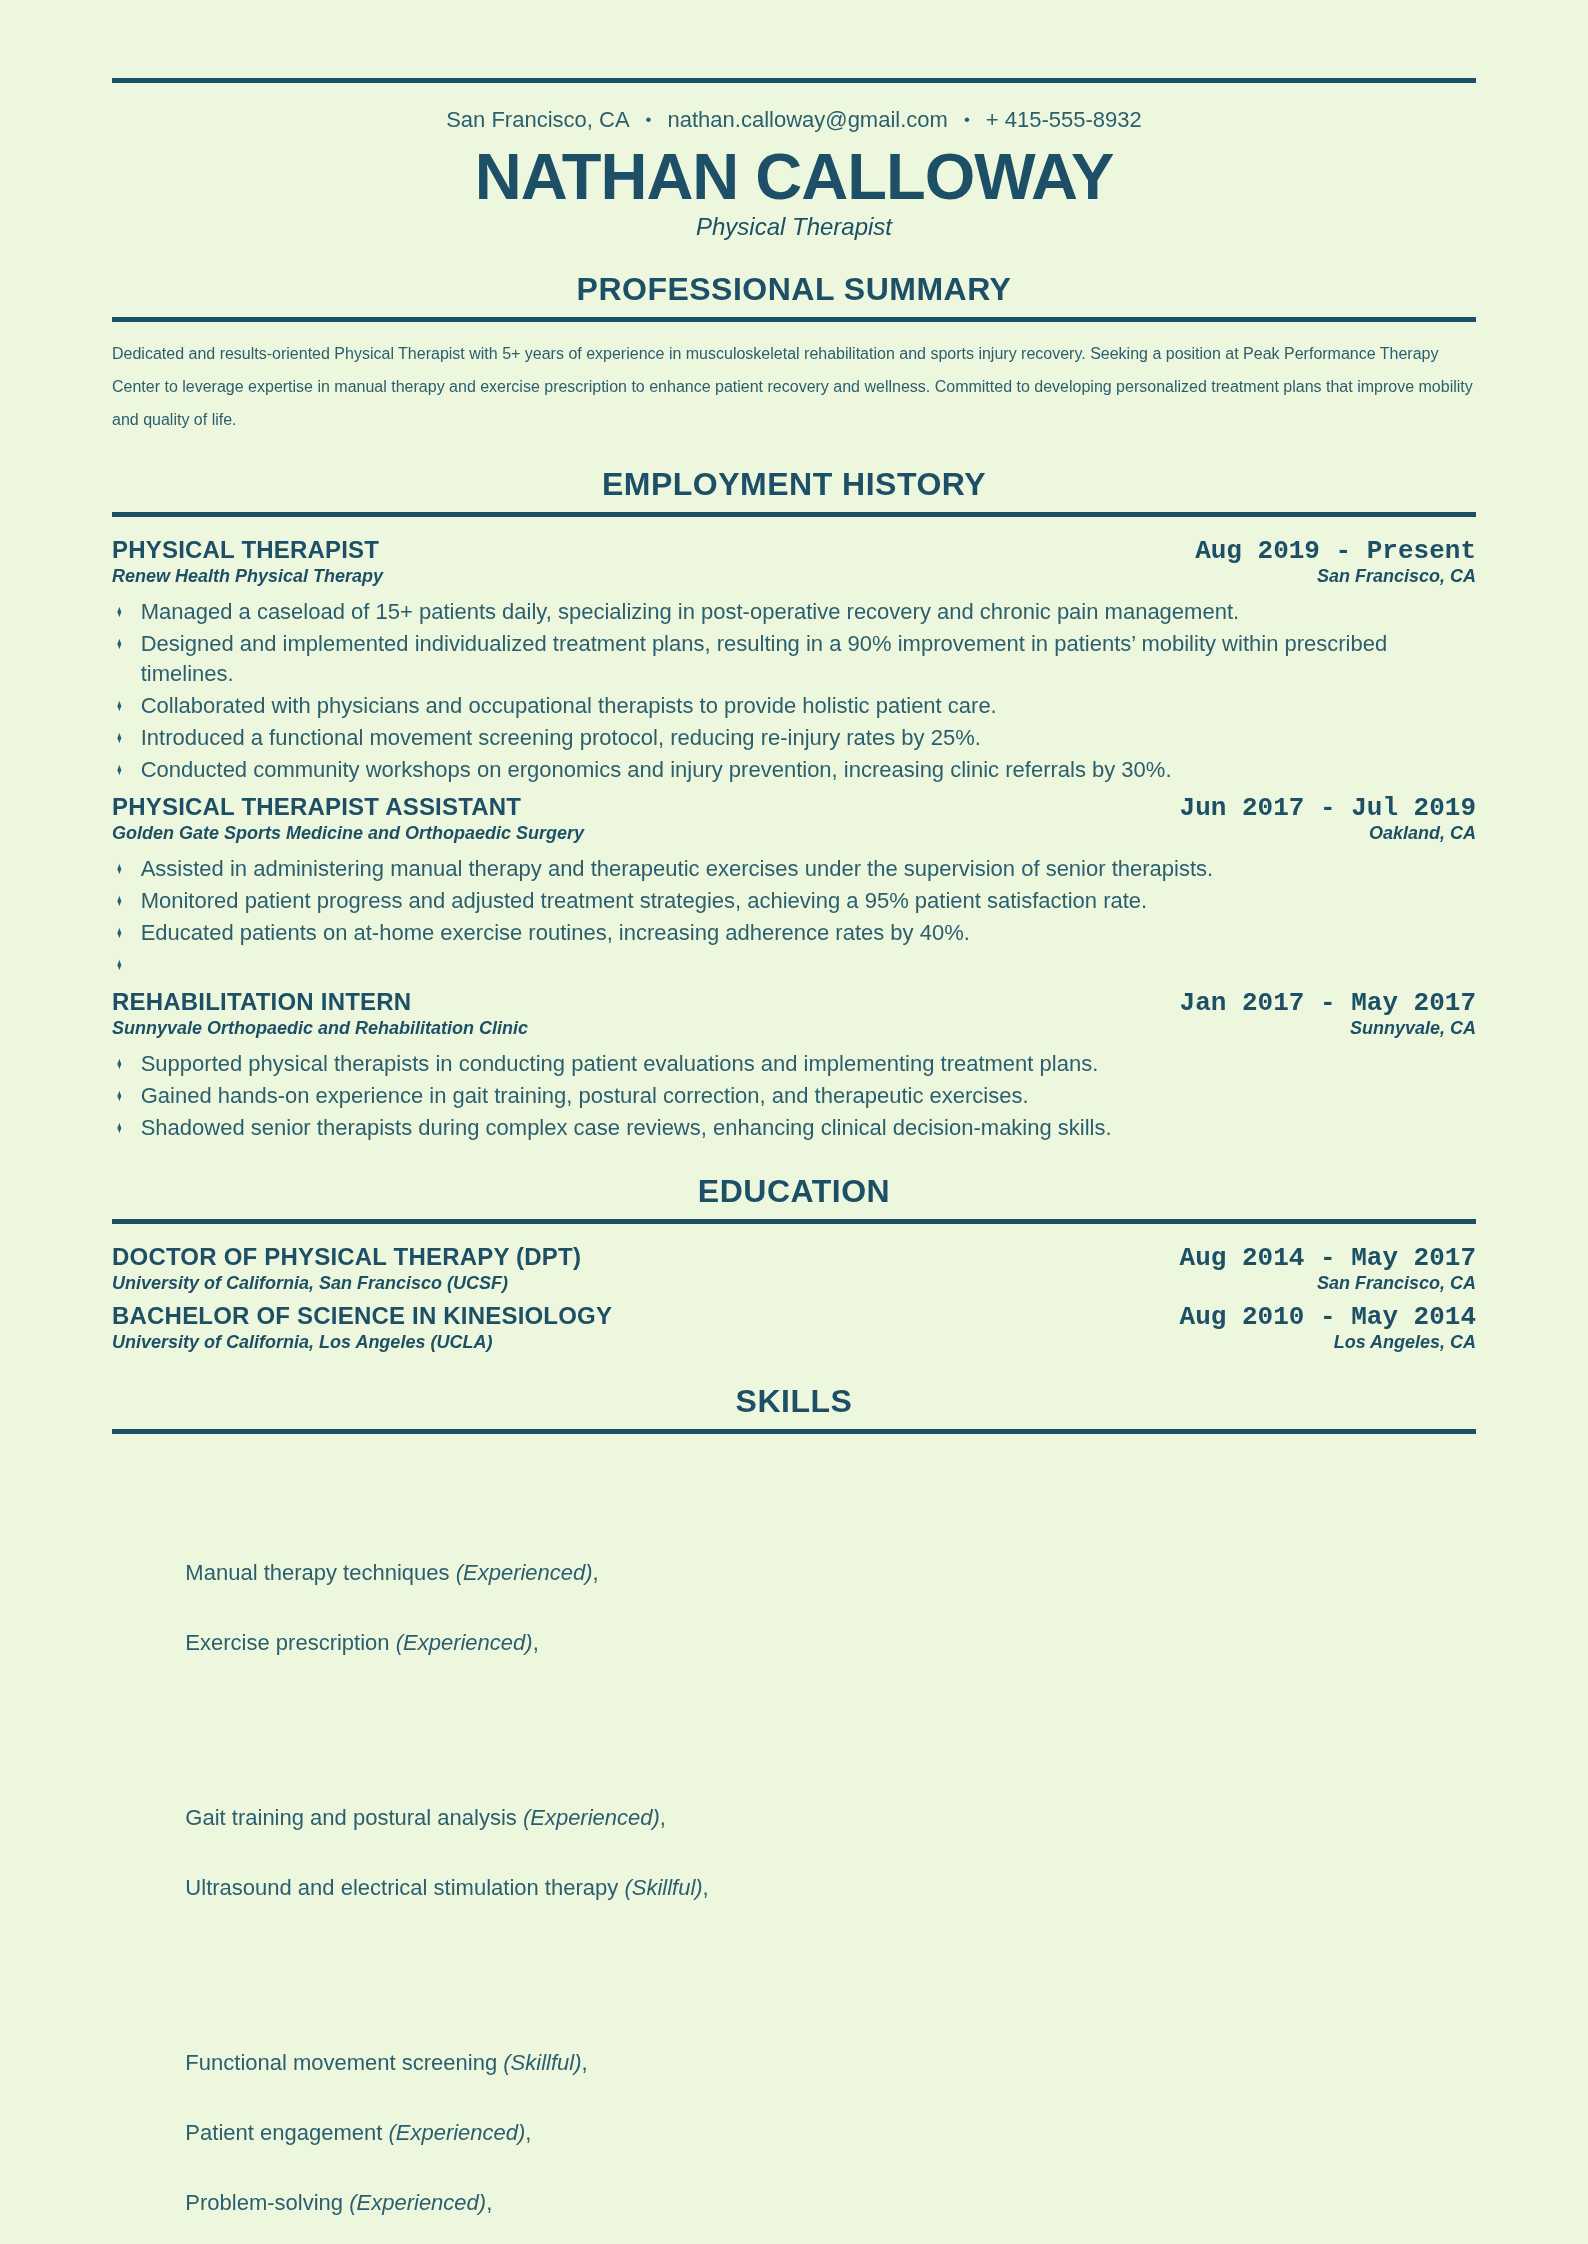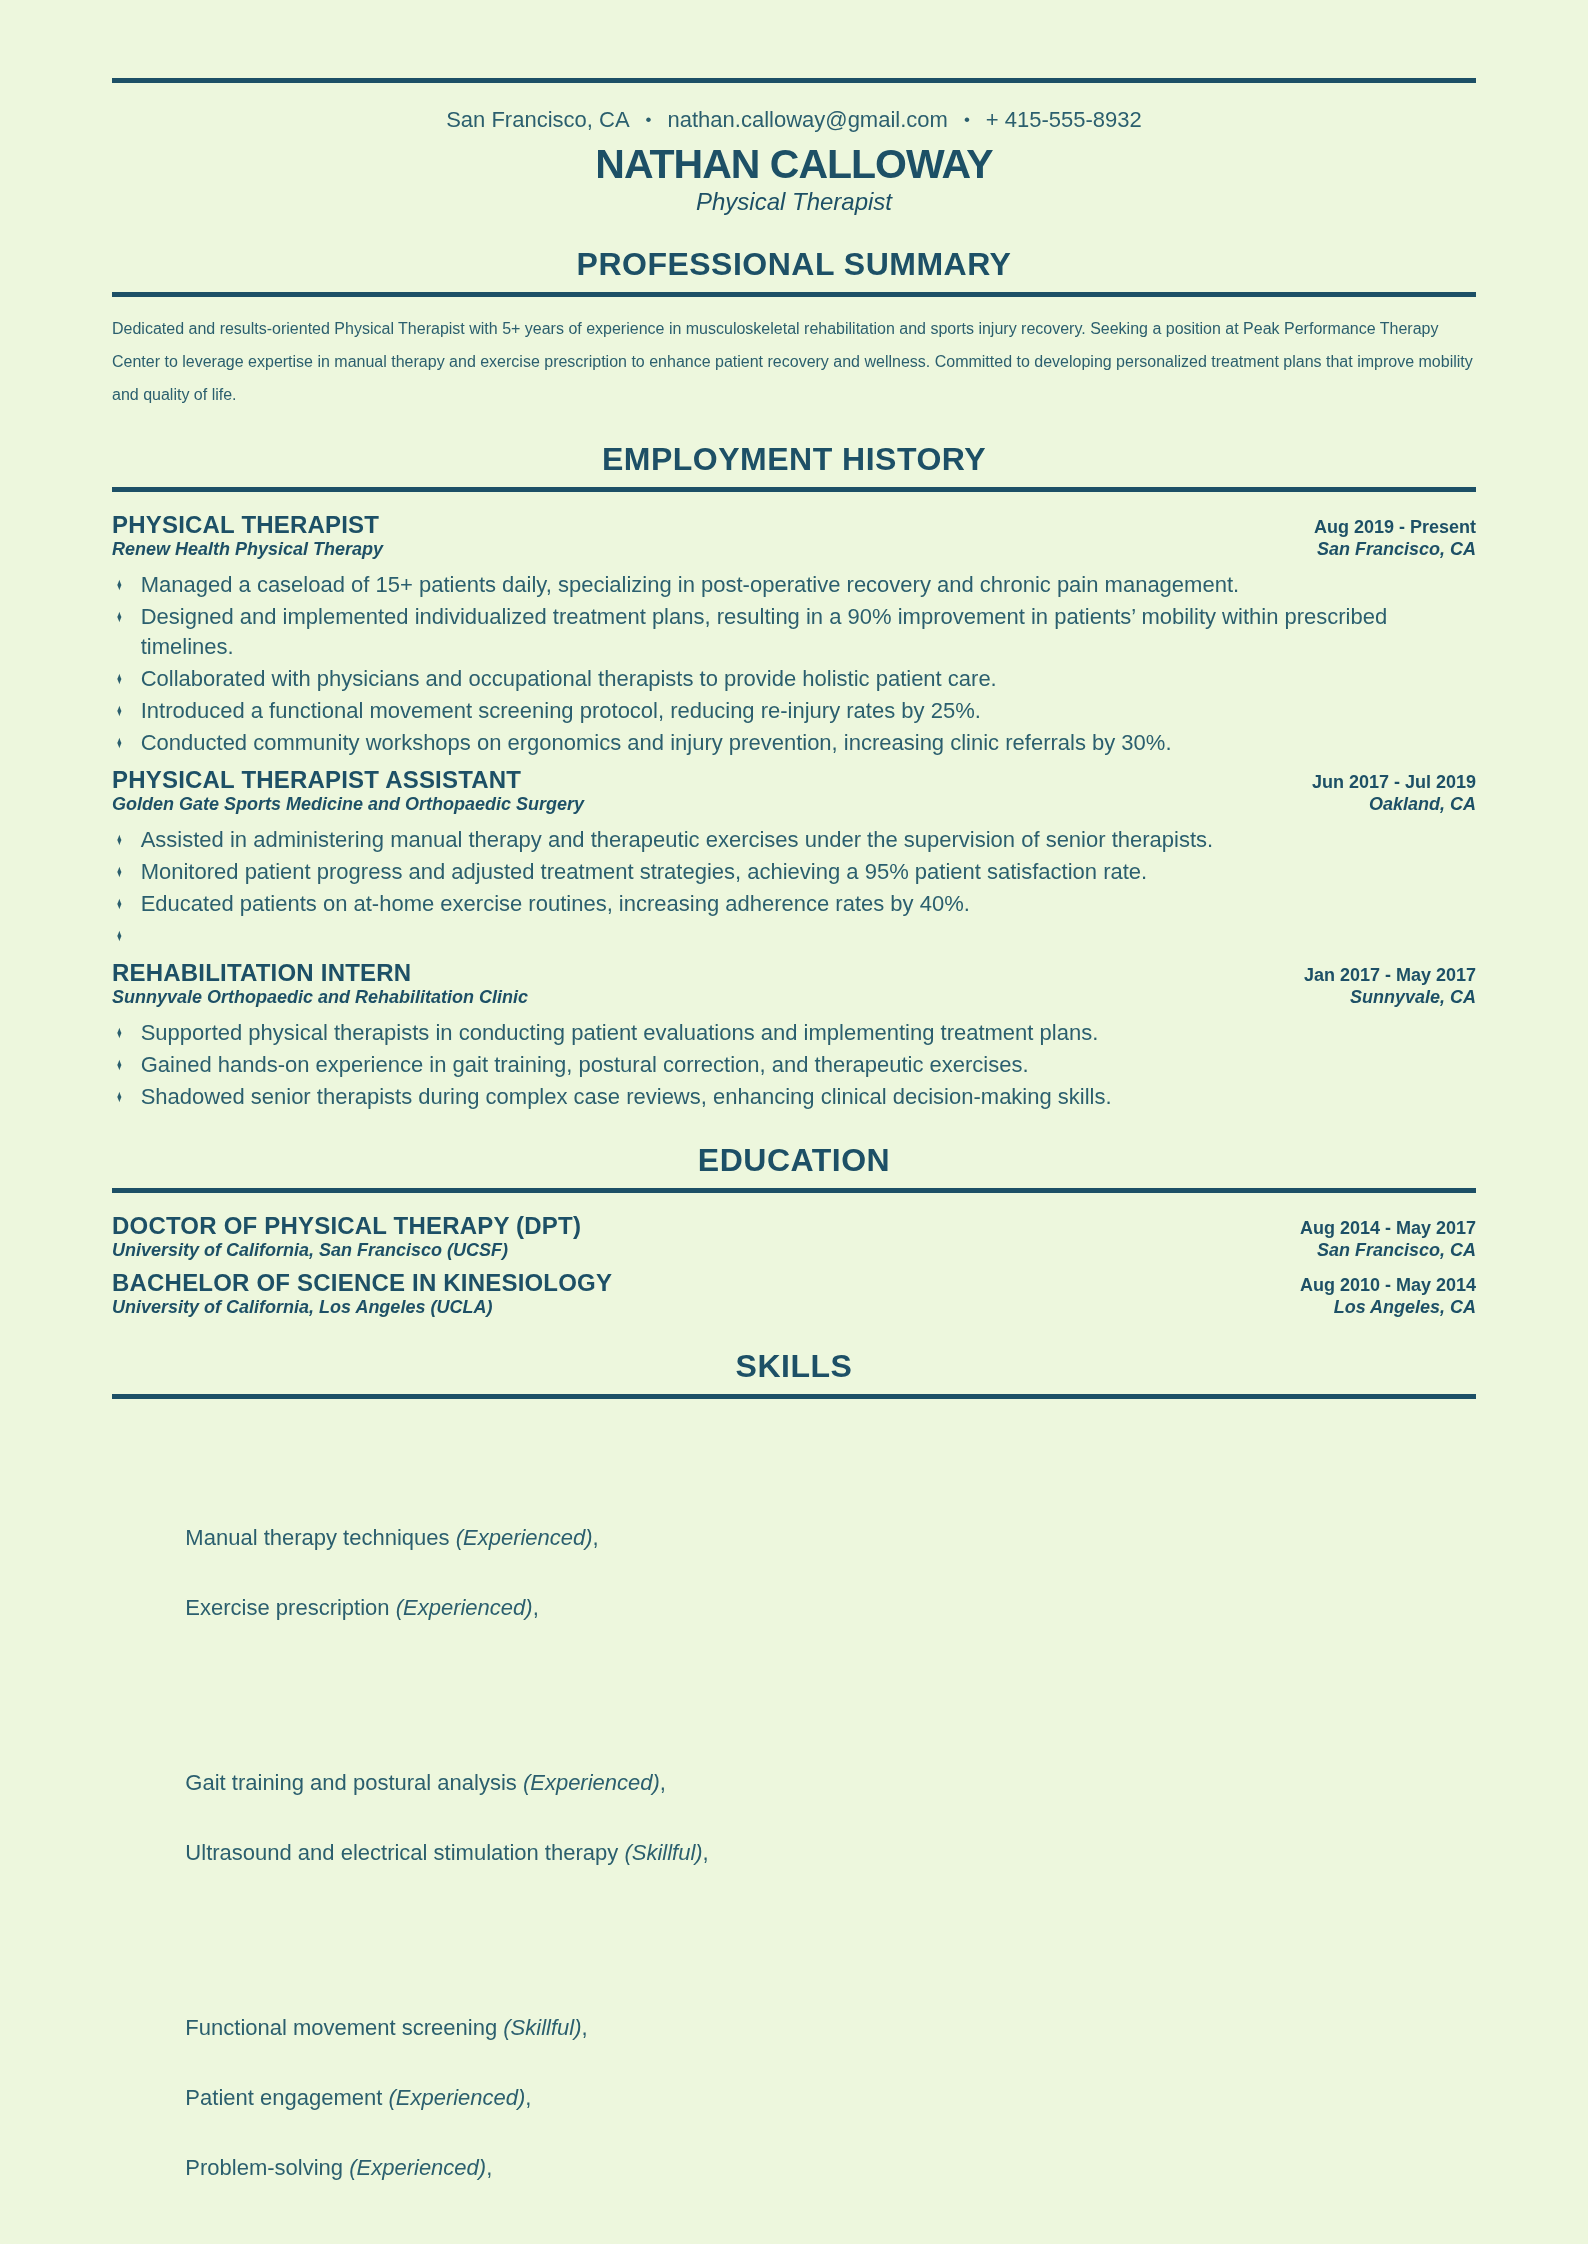--- a/index.html
+++ b/index.html
@@ -23,21 +23,21 @@
     height:3px;
   }
   
   .contact{
     display:flex;justify-content:center;align-items:baseline;gap:16px;
     margin-top:24px;font-size:22px;color:var(--body);
   }
   .contact .dot{font-size:17px;transform:translateY(-2px);display:inline-block;}
   h1.name{
     margin:10px 0 0 0;text-align:center;
-    font-size:41px;font-weight:bold;line-height:1.05;
+    font-size:65px;font-weight:bold;line-height:1.05;
     color:var(--ink);letter-spacing:-1px;
   }
   .cand-title{
     text-align:center;font-style:italic;font-size:24px;
     color:var(--ink);margin-top:2px;
   }
   
   section{margin-top:30px;}
   .sec-h{
     margin:0 0 9px 0;text-align:center;
@@ -47,21 +47,21 @@
   .summary{
     font-size:16px;line-height:33px;margin:15px 0 0 0;color:var(--body);
   }
   
   .entry{margin-top:19px;}
   .entry + .entry{margin-top:8px;}
   .row{display:flex;justify-content:space-between;align-items:baseline;}
   .etitle{
     margin:0;font-size:24px;font-weight:bold;color:var(--ink);letter-spacing:.2px;
   }
-  .edates{font-size:18px;font-weight:bold;color:var(--ink);white-space:nowrap;}
+  .edates{font-size:26px;font-weight:bold;color:var(--ink);white-space:nowrap;font-family:Liberation Mono, monospace;}
   .ecompany,.eloc{
     font-size:18px;font-weight:bold;font-style:italic;color:var(--ink);
   }
   
   ul.blist{list-style:none;margin:10px 0 0 0;padding:0;}
   ul.blist li{
     display:flex;gap:17px;align-items:flex-start;
     font-size:22px;line-height:30px;margin:0 0 2px 0;padding-left:3px;color:var(--body);
   }
   ul.blist .blt{

